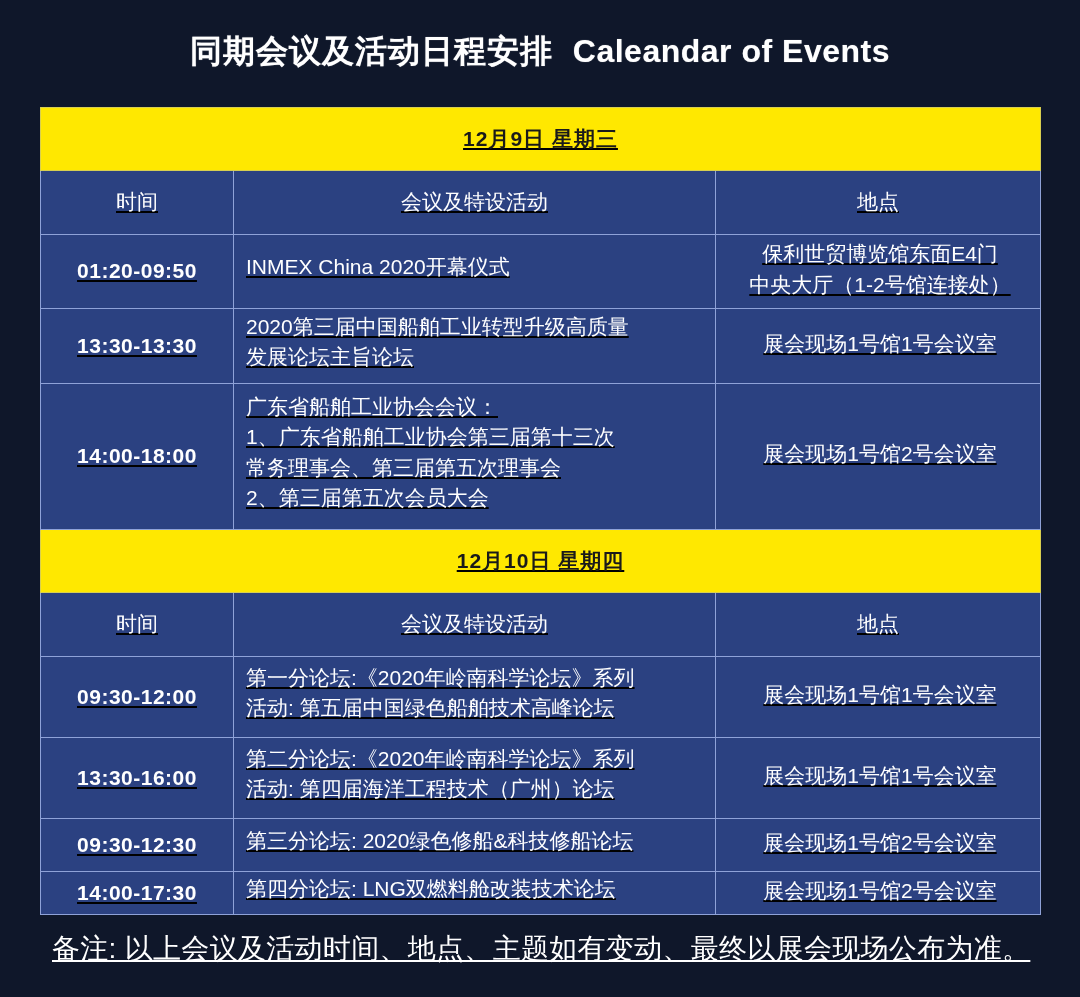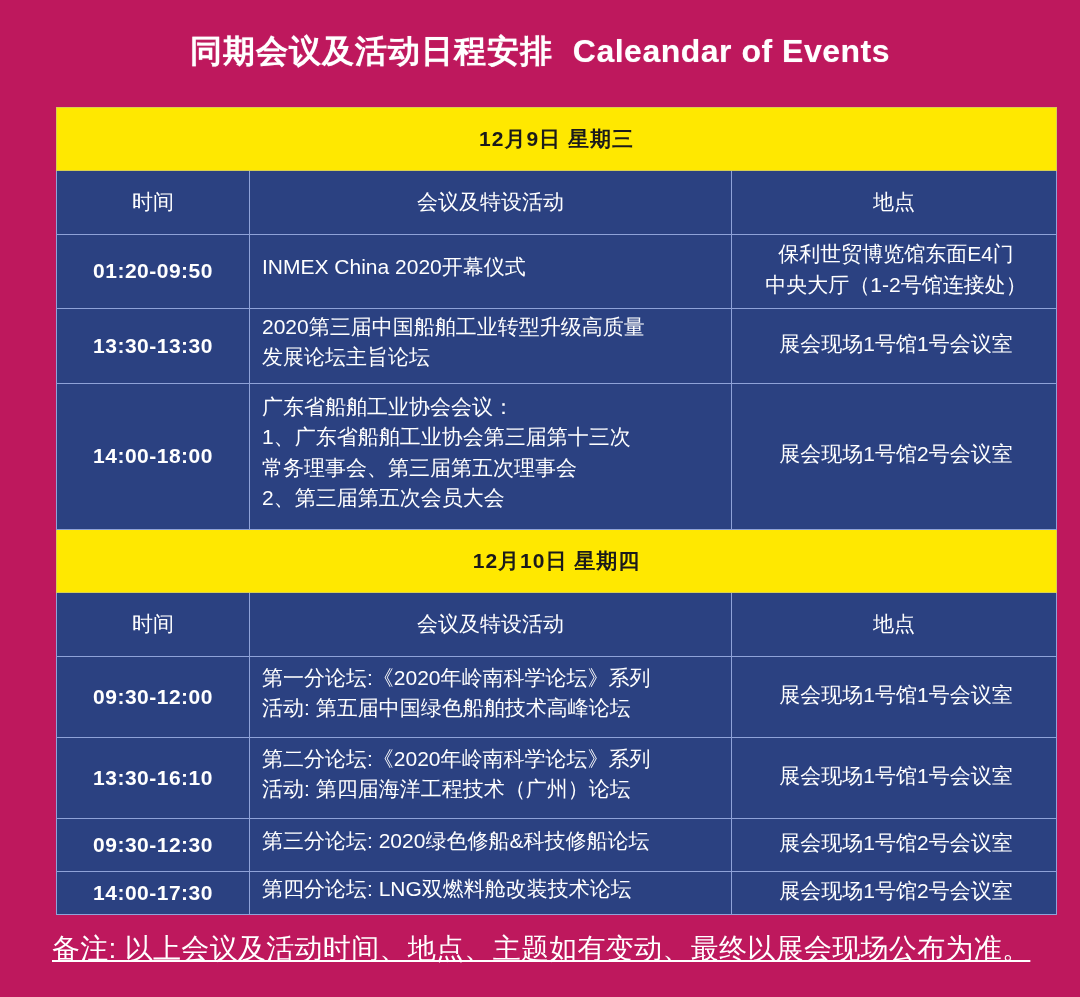--- a/index.html
+++ b/index.html
@@ -10,21 +10,21 @@
     width: 1080px;
     height: 997px;
     background: #2a3c78;
     font-family: "Liberation Sans", "DejaVu Sans", sans-serif;
     overflow: hidden;
   }
   .page {
     position: relative;
     width: 1080px;
     height: 997px;
-    background: #be185d;
+    background: #0f172a;
     box-sizing: border-box;
   }
 
   
   .title {
     text-align: center;
     color: #ffffff;
     font-size: 32px;
     font-weight: bold;
     letter-spacing: 1px;
@@ -34,23 +34,24 @@
     text-shadow: 0 0 1px rgba(255,255,255,.5);
   }
   .title .en {
     font-weight: bold;
     letter-spacing: 0.5px;
   }
 
   
   .table-wrap {
     position: absolute;
-    left: 56px;
+    left: 40px;
     top: 107px;
     width: 1000px;
+    text-decoration: underline;
   }
   table.sched {
     width: 1000px;
     border-collapse: collapse;
     table-layout: fixed;
   }
   table.sched td {
     border: 1px solid #8fa2d8;
     color: #ffffff;
     font-size: 21px;
@@ -188,21 +189,21 @@
           <td class="cell-event">
             <div>第一分论坛:《2020年岭南科学论坛》系列</div>
             <div>活动: 第五届中国绿色船舶技术高峰论坛</div>
           </td>
           <td class="cell-place">
             <div>展会现场1号馆1号会议室</div>
           </td>
         </tr>
 
         <tr class="r-med">
-          <td class="cell-time">13:30-16:10</td>
+          <td class="cell-time">13:30-16:00</td>
           <td class="cell-event">
             <div>第二分论坛:《2020年岭南科学论坛》系列</div>
             <div>活动: 第四届海洋工程技术（广州）论坛</div>
           </td>
           <td class="cell-place">
             <div>展会现场1号馆1号会议室</div>
           </td>
         </tr>
 
         <tr class="r-small">

